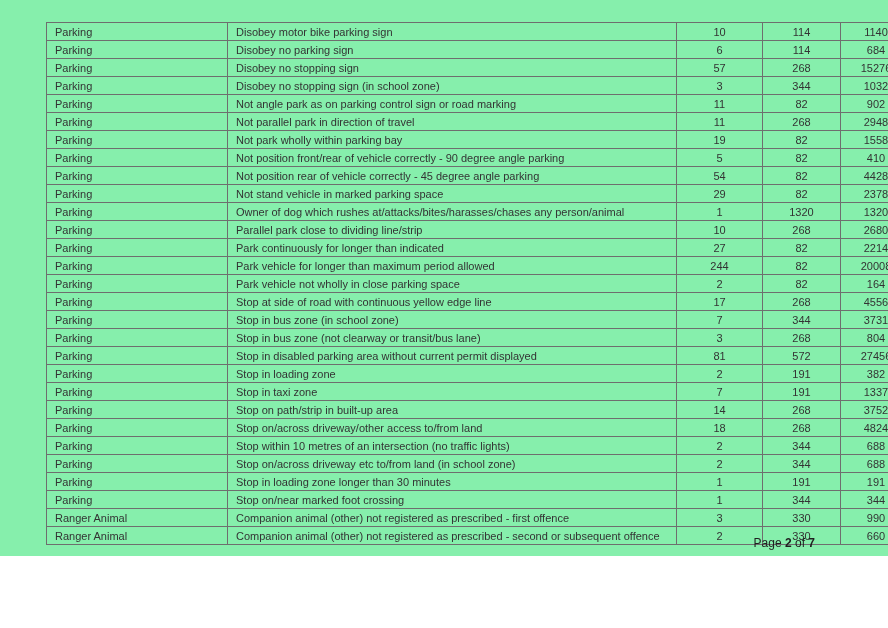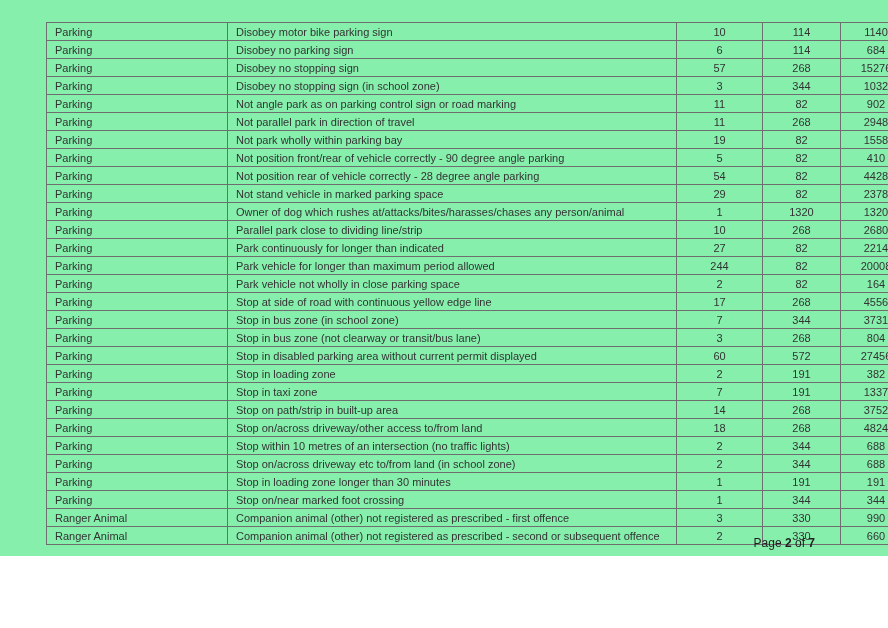--- a/index.html
+++ b/index.html
@@ -113,21 +113,21 @@
         </tr>
         <tr>
           <td class="col-0">Parking</td>
           <td class="col-1">Not position front/rear of vehicle correctly - 90 degree angle parking</td>
           <td class="col-2">5</td>
           <td class="col-3">82</td>
           <td class="col-4">410</td>
         </tr>
         <tr>
           <td class="col-0">Parking</td>
-          <td class="col-1">Not position rear of vehicle correctly - 28 degree angle parking</td>
+          <td class="col-1">Not position rear of vehicle correctly - 45 degree angle parking</td>
           <td class="col-2">54</td>
           <td class="col-3">82</td>
           <td class="col-4">4428</td>
         </tr>
         <tr>
           <td class="col-0">Parking</td>
           <td class="col-1">Not stand vehicle in marked parking space</td>
           <td class="col-2">29</td>
           <td class="col-3">82</td>
           <td class="col-4">2378</td>
@@ -184,21 +184,21 @@
         <tr>
           <td class="col-0">Parking</td>
           <td class="col-1">Stop in bus zone (not clearway or transit/bus lane)</td>
           <td class="col-2">3</td>
           <td class="col-3">268</td>
           <td class="col-4">804</td>
         </tr>
         <tr>
           <td class="col-0">Parking</td>
           <td class="col-1">Stop in disabled parking area without current permit displayed</td>
-          <td class="col-2">60</td>
+          <td class="col-2">81</td>
           <td class="col-3">572</td>
           <td class="col-4">27456</td>
         </tr>
         <tr>
           <td class="col-0">Parking</td>
           <td class="col-1">Stop in loading zone</td>
           <td class="col-2">2</td>
           <td class="col-3">191</td>
           <td class="col-4">382</td>
         </tr>

